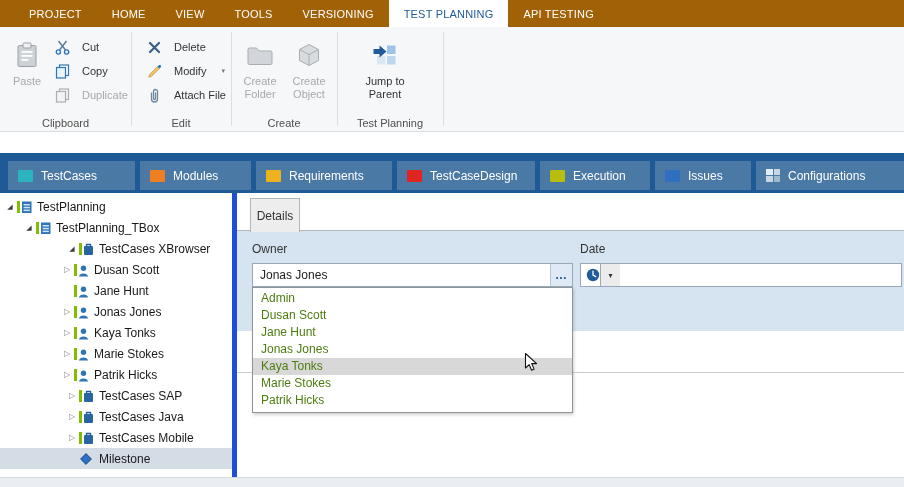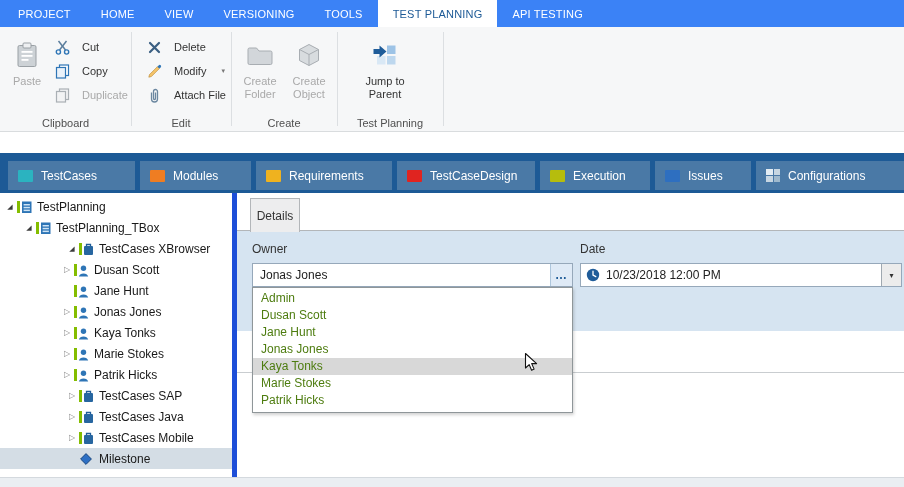--- a/index.html
+++ b/index.html
@@ -1,20 +1,20 @@
 <!DOCTYPE html>
 <html><head>
 <meta charset="utf-8">
 <style>
   html,body{margin:0;padding:0}
   body{font-family:"Liberation Sans",sans-serif;background:#fff}
   .screen{position:relative;width:904px;height:487px;overflow:hidden;background:#fff;color:#222;font-size:12px}
 
   
-  .ribbon-tabbar{position:absolute;top:0;left:0;right:0;height:27px;background:#3b82f6;display:flex;padding-left:3px}
+  .ribbon-tabbar{position:absolute;top:0;left:0;right:0;height:27px;background:#a16207;display:flex;padding-left:14px}
   .rtab{display:flex;align-items:center;padding:0 15px;color:#fff;font-size:11px;letter-spacing:.2px;cursor:default;white-space:nowrap}
   .rtab.active{background:#fff;color:#1d5a96}
 
   
   .ribbon-body{position:absolute;top:27px;left:0;right:0;height:104px;background:#f6f7f8;border-bottom:1px solid #d9dcde}
   .vsep{position:absolute;top:5px;height:94px;width:1px;background:#dcdfe2}
   .grp-label{position:absolute;bottom:2px;font-size:11px;color:#4f4f4f;text-align:center}
   .btn-large{position:absolute;top:5px;height:78px;display:flex;flex-direction:column;align-items:center;padding-top:6px;box-sizing:border-box}
   .btn-large .icn{height:34px;display:flex;align-items:center;justify-content:center}
   .btn-large .lbl{margin-top:3px;font-size:11px;line-height:1.2;color:#333;text-align:center}
@@ -78,22 +78,22 @@
 </style>
 </head>
 <body>
 
 <div class="screen">
 
   <header class="ribbon-tabbar">
     <div class="rtab">PROJECT</div>
     <div class="rtab">HOME</div>
     <div class="rtab">VIEW</div>
+    <div class="rtab">TOOLS</div>
     <div class="rtab">VERSIONING</div>
-    <div class="rtab">TOOLS</div>
     <div class="rtab active">TEST PLANNING</div>
     <div class="rtab">API TESTING</div>
   </header>
 
   <section class="ribbon-body">
 
     <div class="btn-large disabled" style="left:6px;width:42px">
       <span class="icn">
         <svg width="20" height="26" viewBox="0 0 20 26">
             <rect x="1" y="3.5" width="18" height="21" rx="1.5" fill="#cdd2d6" stroke="#9aa0a5"></rect>
@@ -411,21 +411,20 @@
         <span class="ellipsis-btn">…</span>
       </div>
 
       <div class="combo date">
         <span class="clock">
           <svg width="14" height="14" viewBox="0 0 14 14">
               <circle cx="7" cy="7" r="6.2" fill="#1f5c99"></circle>
               <path d="M7 3.2 V7 L9.8 8.6" stroke="#fff" stroke-width="1.3" fill="none" stroke-linecap="round"></path>
             </svg>
         </span>
-        <span class="val">10/23/2018 12:00 PM</span>
         <span class="chevron-btn">▾</span>
       </div>
     </div>
 
     <div class="hsep"></div>
 
     <div class="dropdown">
       <div class="dd-item">Admin</div>
       <div class="dd-item">Dusan Scott</div>
       <div class="dd-item">Jane Hunt</div>

